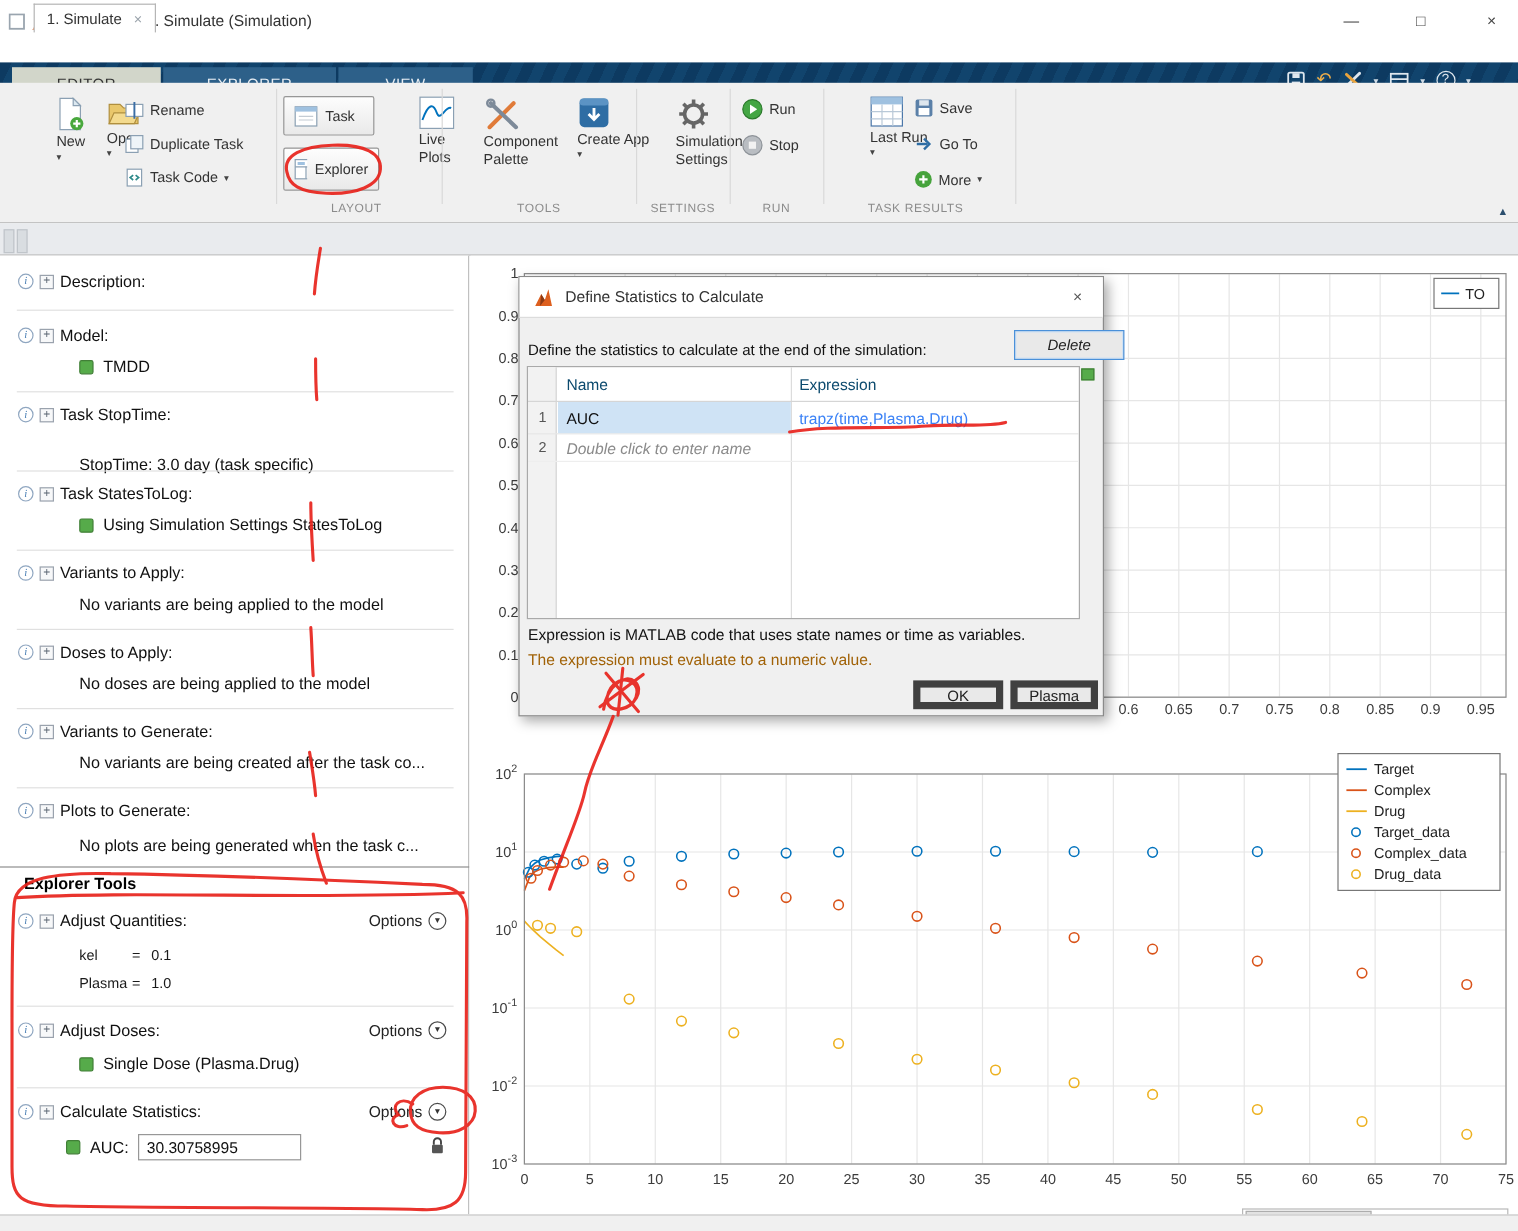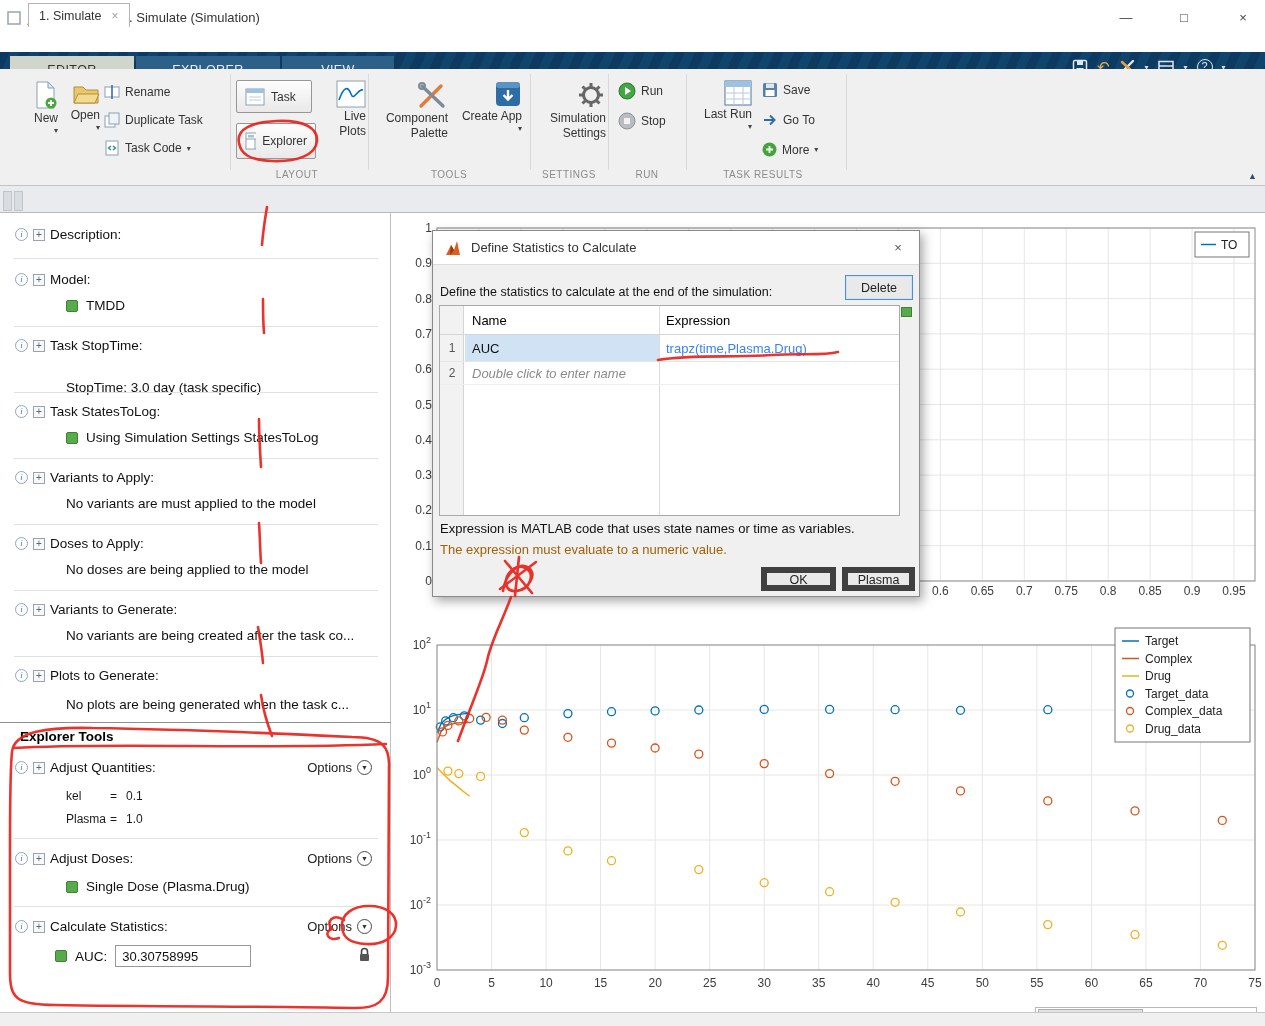--- a/index.html
+++ b/index.html
@@ -17,21 +17,21 @@
 #ribbon{left:0;top:36px;width:1265px;height:33px;background:repeating-linear-gradient(115deg,#0d3a61 0 9px,#11446d 9px 18px);margin-top:16px;}
 .rtab{top:4px;height:29px;text-align:center;line-height:29px;font-size:12.5px;letter-spacing:.4px;}
 .rtab.inactive{background:#2d6089;color:#e8eef4;}
 .rtab.active{background:#d2d6ca;color:#333;}
 .qa{top:7px;display:flex;align-items:center;gap:9px;color:#dfe7ee;}
 .qa-help{width:16px;height:16px;border-radius:50%;border:1.5px solid #dfe7ee;color:#dfe7ee;font-size:11px;text-align:center;line-height:13px;}
 .qa-drop{font-size:8px;color:#cfdbe6;}
 
 
 #toolbar{left:0;top:69px;width:1265px;height:117px;background:#f0f0f0;border-bottom:1px solid #c3c3c3;}
-.tbtn-big{display:flex;flex-direction:column;align-items:flex-end;gap:2px;font-size:12px;color:#333;text-align:center;line-height:13px;}
+.tbtn-big{display:flex;flex-direction:column;align-items:flex-start;gap:2px;font-size:12px;color:#333;text-align:center;line-height:13px;margin-left:29px;}
 .tbtn-row{display:flex;align-items:center;gap:5px;font-size:12px;color:#333;white-space:nowrap;}
 .tdrop{font-size:8px;color:#444;line-height:7px;}
 .toggle{border:1px solid #979797;background:linear-gradient(#fdfdfd,#e9e9e9);border-radius:2px;display:flex;align-items:center;gap:6px;padding:0 8px;font-size:12px;color:#333;}
 .glabel{top:169px;transform:translateX(-50%);font-size:10px;color:#8b8b8b;letter-spacing:.5px;white-space:nowrap;}
 .vsep{top:74px;height:96px;width:1px;background:#d9d9d9;}
 
 
 #doctabs{left:0;top:186px;width:1265px;height:27px;background:#e9ebee;border-bottom:1px solid #b9b9b9;}
 #doctab{left:28px;top:3px;height:24px;background:#fff;border:1px solid #b5b5b5;border-bottom:none;display:flex;align-items:center;gap:10px;padding:0 10px;font-size:12.5px;color:#333;}
 .tab-close{color:#9aa3ab;font-size:12px;}
@@ -60,28 +60,28 @@
 #hscroll{left:1035px;top:1007px;width:222px;height:13px;background:#fff;border:1px solid #b8b8b8;}
 #hscroll-thumb{left:2px;top:1px;width:105px;height:9px;background:#e2e2e2;border:1px solid #adadad;}
 
 
 #dialog{left:432px;top:230px;width:488px;height:367px;background:#f0f0f0;border:1px solid #8a8a8a;box-shadow:3px 4px 10px rgba(0,0,0,.35);z-index:30;}
 #dlg-titlebar{left:0;top:0;width:100%;height:34px;background:#fff;border-bottom:1px solid #dcdcdc;}
 #dlg-title{left:38px;top:9px;font-size:13px;color:#333;}
 #dlg-close{right:12px;top:8px;width:18px;height:18px;text-align:center;line-height:18px;color:#555;font-size:13px;}
 #dlg-instruction{left:7px;top:54px;font-size:12.5px;color:#111;white-space:nowrap;}
 .dlg-btn{position:absolute;background:#e9e9e9;border:6px solid #404040;font-size:12.5px;color:#222;text-align:center;font-family:"Liberation Sans",sans-serif;}
-#dlg-delete{left:412px;top:44px;width:68px;height:25px;border:1px solid #4a90d9;box-shadow:0 0 0 1px #cfe2f5 inset;}
+#dlg-delete{left:412px;top:44px;width:92px;height:25px;border:1px solid #4a90d9;box-shadow:0 0 0 1px #cfe2f5 inset;font-style:italic;}
 #dlg-ok{left:328px;top:336px;width:75px;height:24px;}
 #dlg-cancel{left:409px;top:336px;width:73px;height:24px;}
 #dlg-table{left:6px;top:74px;width:461px;height:211px;background:#fff;border:1px solid #a9a9a9;}
 .tcol-num{position:absolute;left:0;top:0;width:24px;height:100%;background:#f2f2f2;border-right:1px solid #d5d5d5;}
 .tcol-div{position:absolute;left:219px;top:0;width:1px;height:100%;background:#dcdcdc;}
 .thead{position:absolute;left:0;top:0;width:100%;height:29px;border-bottom:1px solid #d5d5d5;}
-.th{position:absolute;top:7px;font-size:13px;color:#000000;}
+.th{position:absolute;top:7px;font-size:13px;color:#0c4a6e;}
 .trow1{position:absolute;left:0;top:29px;width:100%;height:27px;border-bottom:1px solid #e6e6e6;}
 .trow2{position:absolute;left:0;top:56px;width:100%;height:23px;border-bottom:1px solid #eee;}
 .tnum{position:absolute;left:0;top:0;width:24px;height:100%;text-align:center;font-size:12px;color:#555;display:flex;align-items:center;justify-content:center;}
 .tname-sel{position:absolute;left:25px;top:0;width:194px;height:100%;background:#cfe3f5;display:flex;align-items:center;padding-left:7px;font-size:13px;color:#111;}
 .texpr{position:absolute;left:226px;top:0;height:100%;display:flex;align-items:center;font-size:13px;color:#3b82f6;}
 .tplaceholder{position:absolute;left:32px;top:0;height:100%;display:flex;align-items:center;font-size:13px;color:#8a8a8a;font-style:italic;}
 #tbl-green{left:468px;top:76px;width:11px;height:10px;background:#56ab4a;border:1px solid #417f37;}
 #dlg-note1{left:7px;top:290px;font-size:13px;color:#111;white-space:nowrap;}
 #dlg-note2{left:7px;top:311px;font-size:13px;color:#a16207;white-space:nowrap;}
 
@@ -356,21 +356,21 @@
   <span>Using Simulation Settings StatesToLog</span>
 </div>
 <div class="hsep abs" style="top:458px"></div>
 
 <div class="sect abs" style="top:470px">
   <span class="info-ic">i</span>
   <span class="exp-ic">+</span>
   <span class="sect-title">Variants to Apply:</span>
 </div>
 <div class="scontent abs" style="top:496px">
-  <span>No variants are must applied to the model</span>
+  <span>No variants are being applied to the model</span>
 </div>
 <div class="hsep abs" style="top:524px"></div>
 
 <div class="sect abs" style="top:536px">
   <span class="info-ic">i</span>
   <span class="exp-ic">+</span>
   <span class="sect-title">Doses to Apply:</span>
 </div>
 <div class="scontent abs" style="top:562px">
   <span>No doses are being applied to the model</span>

